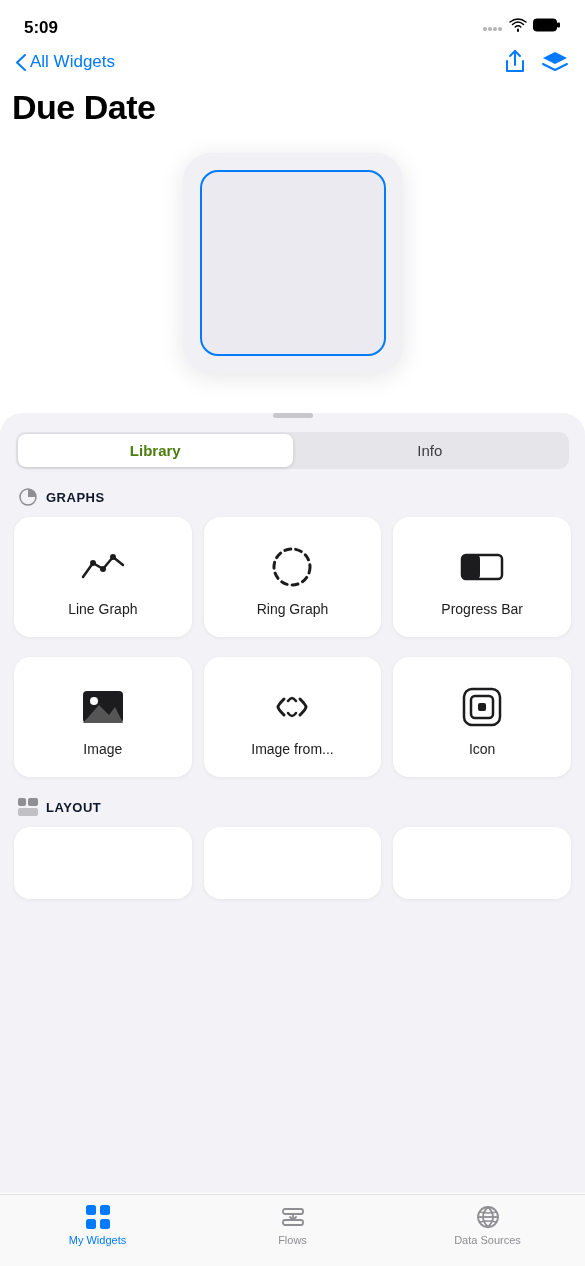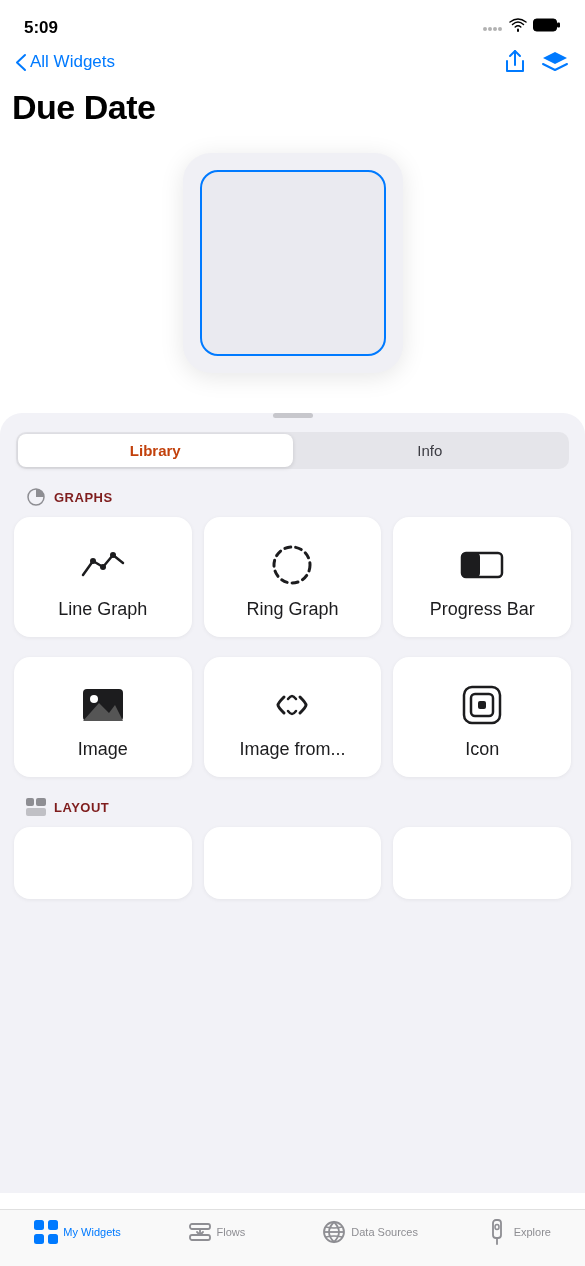--- a/index.html
+++ b/index.html
@@ -123,38 +123,37 @@
       padding: 8px 0;
       border-radius: 8px;
       font-size: 15px;
       font-weight: 500;
       cursor: pointer;
       color: #3c3c43;
       transition: background 0.15s;
     }
     .segment-btn.active {
       background: #fff;
-      color: #c2410c;
+      color: #4d7c0f;
       font-weight: 600;
       box-shadow: 0 1px 4px rgba(0,0,0,0.13);
       text-align: center;
     }
 
     
     .section-header {
       display: flex;
       align-items: center;
       gap: 8px;
       padding: 0 18px 10px 18px;
-      color: #7f1d1d;
+      color: #0f172a;
       font-size: 13px;
       font-weight: 600;
       letter-spacing: 0.5px;
       text-transform: uppercase;
-      margin-left: 8px;
     }
     .section-header-icon {
       width: 20px;
       height: 20px;
       display: flex;
       align-items: center;
       justify-content: center;
     }
 
     
@@ -178,21 +177,21 @@
       min-height: 120px;
     }
     .widget-item-icon {
       width: 48px;
       height: 48px;
       display: flex;
       align-items: center;
       justify-content: center;
     }
     .widget-item-label {
-      font-size: 18px;
+      font-size: 14px;
       font-weight: 500;
       color: #1c1c1e;
       text-align: center;
     }
 
     
     .tab-bar {
       position: fixed;
       bottom: 0;
       left: 0;
@@ -200,21 +199,21 @@
       background: rgba(249,249,249,0.97);
       border-top: 1px solid #e0e0e0;
       display: flex;
       justify-content: space-around;
       align-items: flex-end;
       padding: 8px 0 20px 0;
       z-index: 100;
     }
     .tab-item {
       display: flex;
-      flex-direction: row;
+      flex-direction: column;
       align-items: center;
       gap: 3px;
       cursor: pointer;
       min-width: 70px;
     }
     .tab-item-icon {
       width: 28px;
       height: 28px;
       display: flex;
       align-items: center;
@@ -460,23 +459,13 @@
         <circle cx="13" cy="13" r="10" fill="none" stroke="#8e8e93" stroke-width="1.8"></circle>
         <path d="M13 3 Q18 8 18 13 Q18 18 13 23 Q8 18 8 13 Q8 8 13 3Z" fill="none" stroke="#8e8e93" stroke-width="1.8"></path>
         <line x1="3" y1="13" x2="23" y2="13" stroke="#8e8e93" stroke-width="1.8"></line>
         <path d="M5 8 Q13 10 21 8" stroke="#8e8e93" stroke-width="1.4" fill="none"></path>
         <path d="M5 18 Q13 16 21 18" stroke="#8e8e93" stroke-width="1.4" fill="none"></path>
       </svg>
     </div>
     <span class="tab-item-label">Data Sources</span>
   </div>
 
-  <div class="tab-item">
-    <div class="tab-item-icon">
-      <svg width="26" height="26" viewBox="0 0 26 26">
-        <rect x="9" y="1" width="8" height="18" rx="3" fill="none" stroke="#8e8e93" stroke-width="1.8"></rect>
-        <line x1="13" y1="19" x2="13" y2="25" stroke="#8e8e93" stroke-width="1.8" stroke-linecap="round"></line>
-        <ellipse cx="13" cy="8" rx="2" ry="2.5" fill="none" stroke="#8e8e93" stroke-width="1.5"></ellipse>
-      </svg>
-    </div>
-    <span class="tab-item-label">Explore</span>
-  </div>
 </div>
 
 </body></html>

